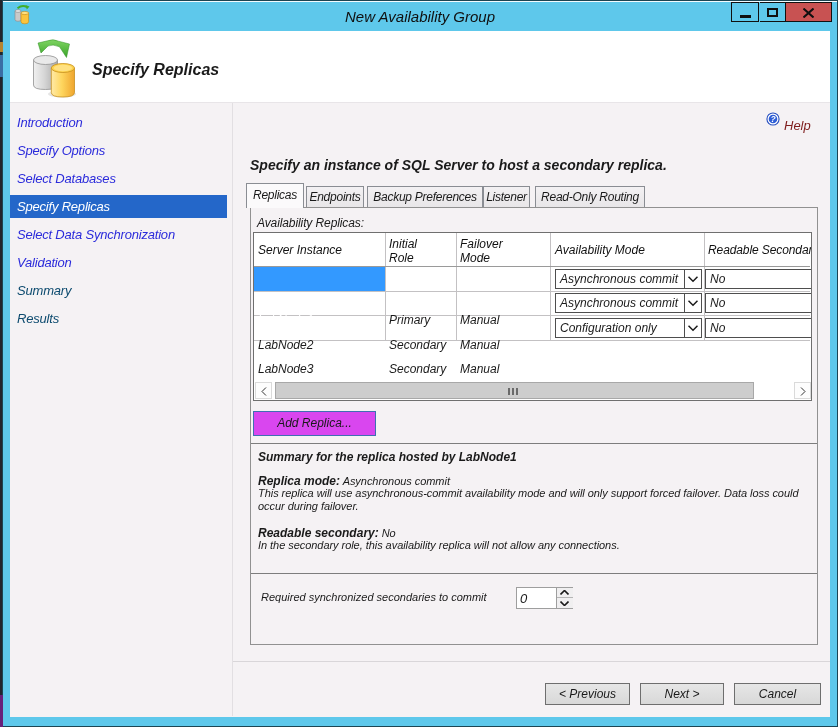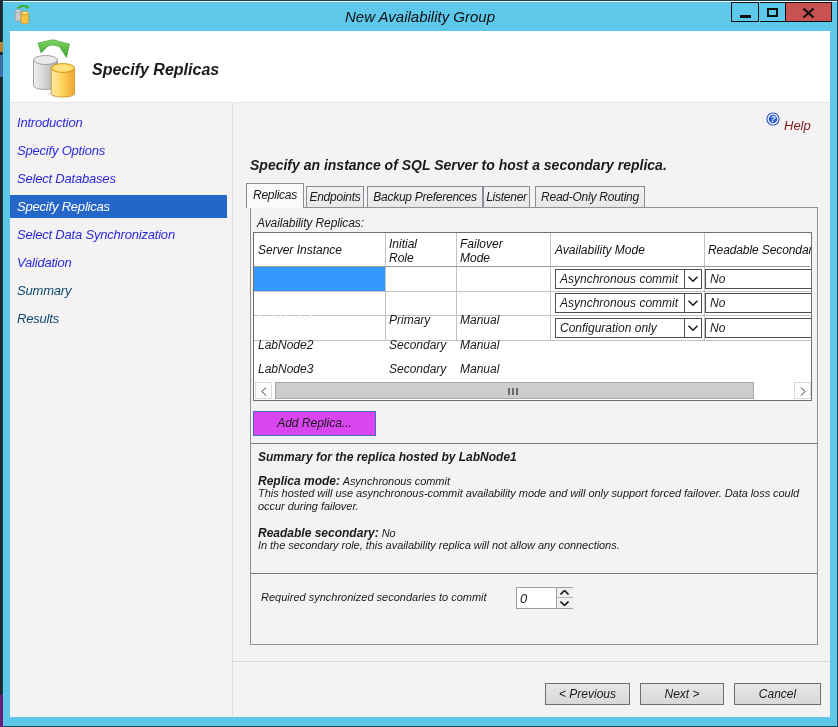--- a/index.html
+++ b/index.html
@@ -273,21 +273,21 @@
                 </svg>
             </div>
           </div>
         </div>
 
         <div id="addbtn" class="btn">Add Replica...</div>
 
         <div id="sumbox" class="c">
           <div class="t bh" style="top:6px;font-weight:bold">Summary for the replica hosted by LabNode1</div>
           <div class="t" style="top:30px"><b>Replica mode:</b> Asynchronous commit</div>
-          <div class="t" style="top:43px">This hosted will use asynchronous-commit availability mode and will only support forced failover. Data loss could</div>
+          <div class="t" style="top:43px">This replica will use asynchronous-commit availability mode and will only support forced failover. Data loss could</div>
           <div class="t" style="top:56px">occur during failover.</div>
           <div class="t" style="top:82px"><b>Readable secondary:</b> No</div>
           <div class="t" style="top:95px">In the secondary role, this availability replica will not allow any connections.</div>
         </div>
 
         <div id="reqlabel" class="c">Required synchronized secondaries to commit</div>
         <div id="spin" class="c">
           <div id="spinval">0</div>
           <div id="spinbtns">
             <div class="spinhalf" style="top:0;border-bottom:1px solid #b5b5b5">

